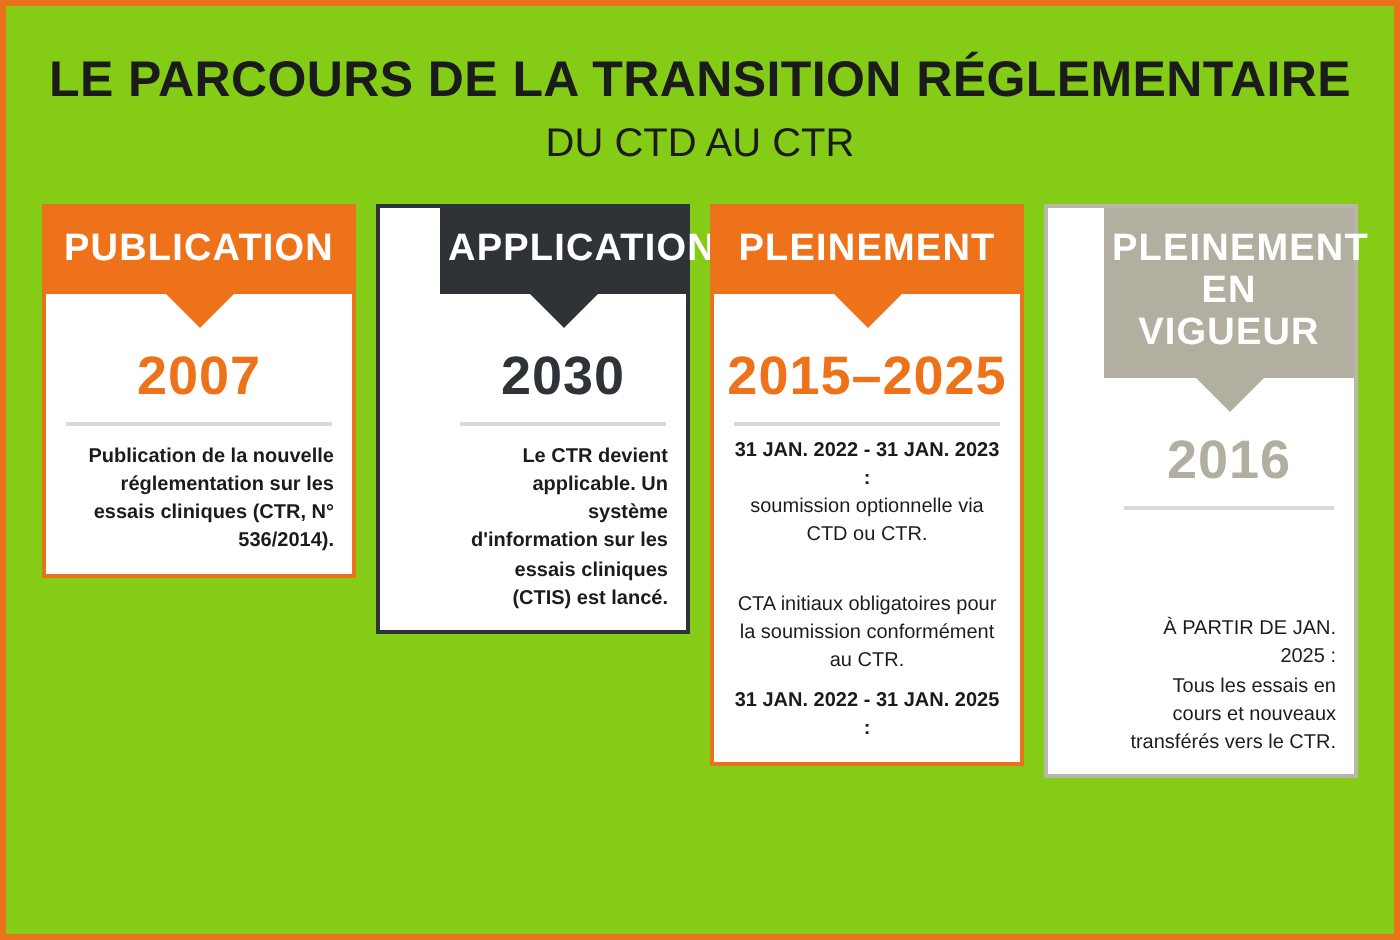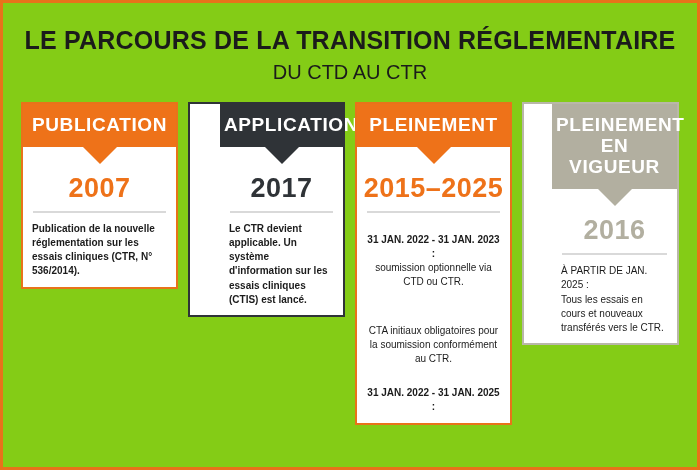--- a/index.html
+++ b/index.html
@@ -113,29 +113,29 @@
   .year-rule {
     height: 2px;
     background: #d9d9d9;
     margin: 7px 10px 0 10px;
   }
 
   .body-text {
     font-size: 10px;
     line-height: 1.42;
     color: #1b1b1b;
-    text-align: left;
+    text-align: right;
     padding: 9px 9px 0 9px;
     font-weight: bold;
   }
-  .body-text.normal { font-weight: normal; }
+  .body-text.normal { font-weight: normal; margin-top: 44px; }
 
   .para {
     padding: 0 9px;
-    margin-top: 20px;
+    margin-top: 6px;
     font-size: 10px;
     line-height: 1.42;
     color: #1b1b1b;
     text-align: center;
   }
   .para .lead { font-weight: bold; }
 </style>
 </head>
 <body>
 
@@ -158,21 +158,21 @@
           <div class="body-text">Publication de la nouvelle réglementation sur les essais cliniques (CTR, N° 536/2014).</div>
         </div>
       </div>
 
       <div class="col">
         <div class="col-card dark">
           <div class="banner dark">
             <span>APPLICATION</span>
             <span class="notch"></span>
           </div>
-          <div class="year dark">2017</div>
+          <div class="year dark">2030</div>
           <div class="year-rule"></div>
           <div class="body-text">Le CTR devient applicable. Un système d'information sur les essais cliniques (CTIS) est lancé.</div>
         </div>
       </div>
 
       <div class="col">
         <div class="col-card orange">
           <div class="banner orange">
             <span>PLEINEMENT</span>
             <span class="notch"></span>

